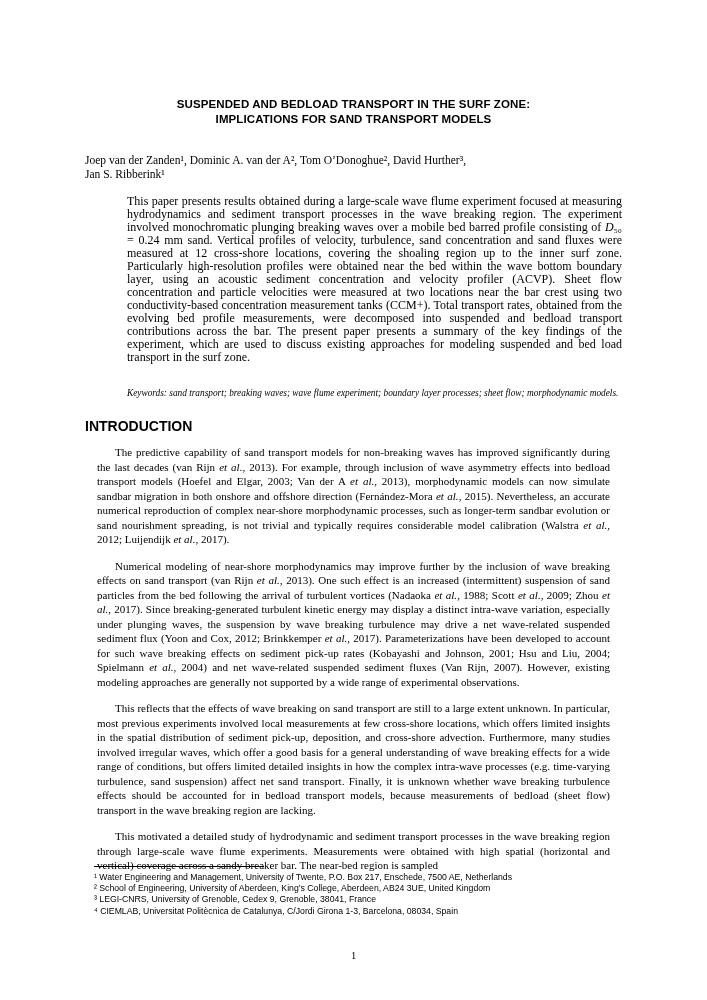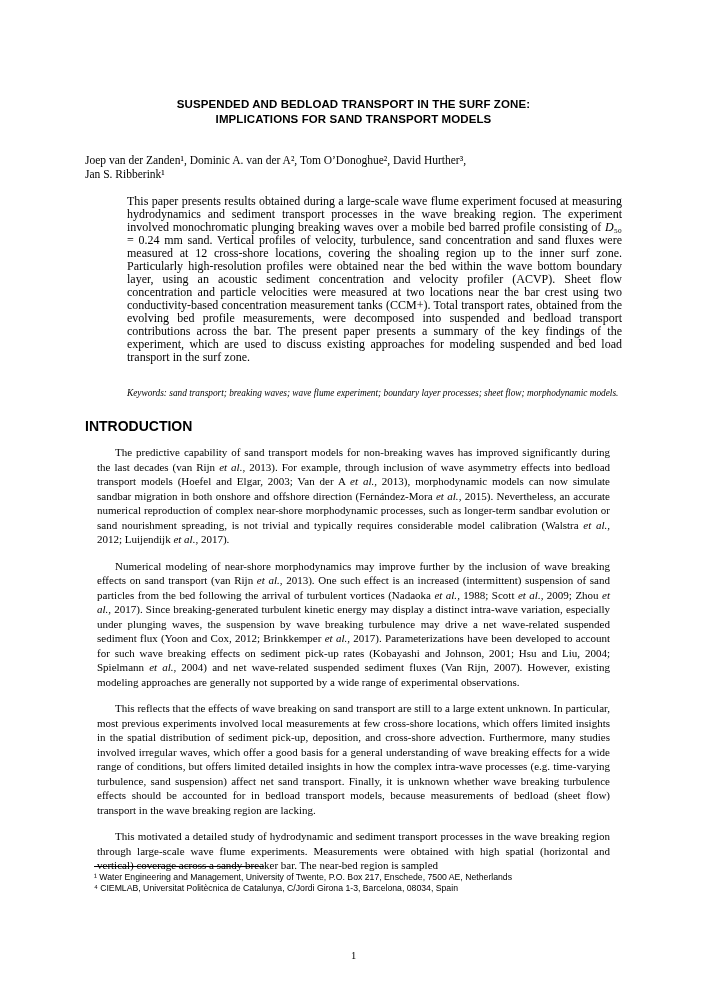--- a/index.html
+++ b/index.html
@@ -110,17 +110,19 @@
 
     <p class="body-para auto-italic">The predictive capability of sand transport models for non-breaking waves has improved significantly during the last decades (van Rijn <i>et al.</i>, 2013). For example, through inclusion of wave asymmetry effects into bedload transport models (Hoefel and Elgar, 2003; Van der A <i>et al.</i>, 2013), morphodynamic models can now simulate sandbar migration in both onshore and offshore direction (Fernández-Mora <i>et al.</i>, 2015). Nevertheless, an accurate numerical reproduction of complex near-shore morphodynamic processes, such as longer-term sandbar evolution or sand nourishment spreading, is not trivial and typically requires considerable model calibration (Walstra <i>et al.</i>, 2012; Luijendijk <i>et al.</i>, 2017).</p>
     <p class="body-para auto-italic">Numerical modeling of near-shore morphodynamics may improve further by the inclusion of wave breaking effects on sand transport (van Rijn <i>et al.</i>, 2013). One such effect is an increased (intermittent) suspension of sand particles from the bed following the arrival of turbulent vortices (Nadaoka <i>et al.</i>, 1988; Scott <i>et al.</i>, 2009; Zhou <i>et al.</i>, 2017). Since breaking-generated turbulent kinetic energy may display a distinct intra-wave variation, especially under plunging waves, the suspension by wave breaking turbulence may drive a net wave-related suspended sediment flux (Yoon and Cox, 2012; Brinkkemper <i>et al.</i>, 2017). Parameterizations have been developed to account for such wave breaking effects on sediment pick-up rates (Kobayashi and Johnson, 2001; Hsu and Liu, 2004; Spielmann <i>et al.</i>, 2004) and net wave-related suspended sediment fluxes (Van Rijn, 2007). However, existing modeling approaches are generally not supported by a wide range of experimental observations.</p>
     <p class="body-para auto-italic">This reflects that the effects of wave breaking on sand transport are still to a large extent unknown. In particular, most previous experiments involved local measurements at few cross-shore locations, which offers limited insights in the spatial distribution of sediment pick-up, deposition, and cross-shore advection. Furthermore, many studies involved irregular waves, which offer a good basis for a general understanding of wave breaking effects for a wide range of conditions, but offers limited detailed insights in how the complex intra-wave processes (e.g. time-varying turbulence, sand suspension) affect net sand transport. Finally, it is unknown whether wave breaking turbulence effects should be accounted for in bedload transport models, because measurements of bedload (sheet flow) transport in the wave breaking region are lacking.</p>
     <p class="body-para auto-italic">This motivated a detailed study of hydrodynamic and sediment transport processes in the wave breaking region through large-scale wave flume experiments. Measurements were obtained with high spatial (horizontal and vertical) coverage across a sandy breaker bar. The near-bed region is sampled</p>
   </div>
 
   <div class="footnotes">
     <div class="footnote-rule"></div>
     <div class="footnote">¹ Water Engineering and Management, University of Twente, P.O. Box 217, Enschede, 7500 AE, Netherlands</div>
+    <div class="footnote">² School of Engineering, University of Aberdeen, King’s College, Aberdeen, AB24 3UE, United Kingdom</div>
+    <div class="footnote">³ LEGI-CNRS, University of Grenoble, Cedex 9, Grenoble, 38041, France</div>
     <div class="footnote">⁴ CIEMLAB, Universitat Politècnica de Catalunya, C/Jordi Girona 1-3, Barcelona, 08034, Spain</div>
   </div>
 
   <div class="page-number">1</div>
 </div>
 
 </body></html>

